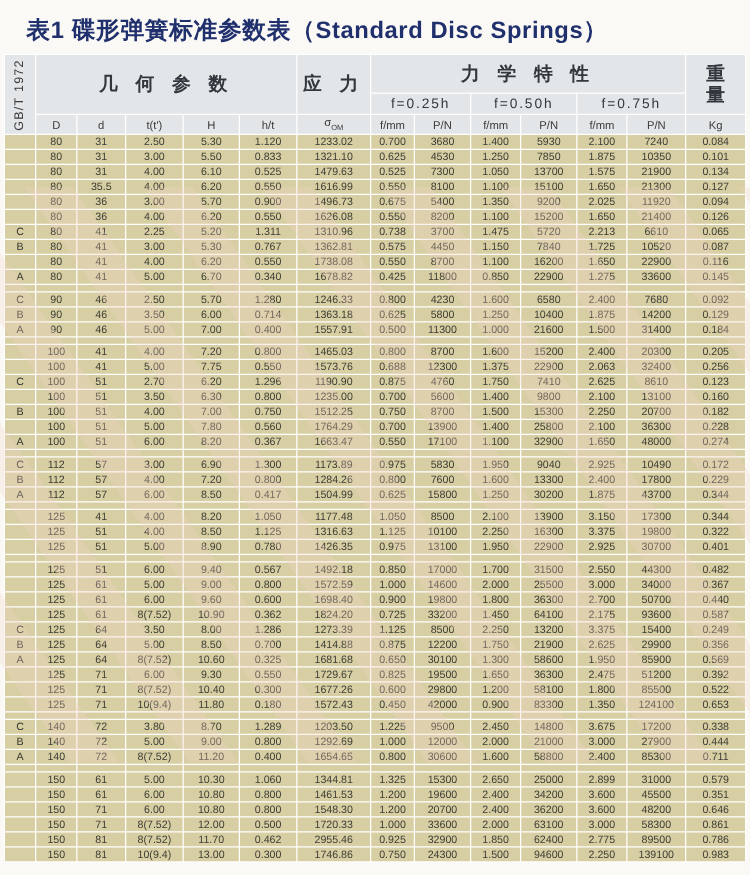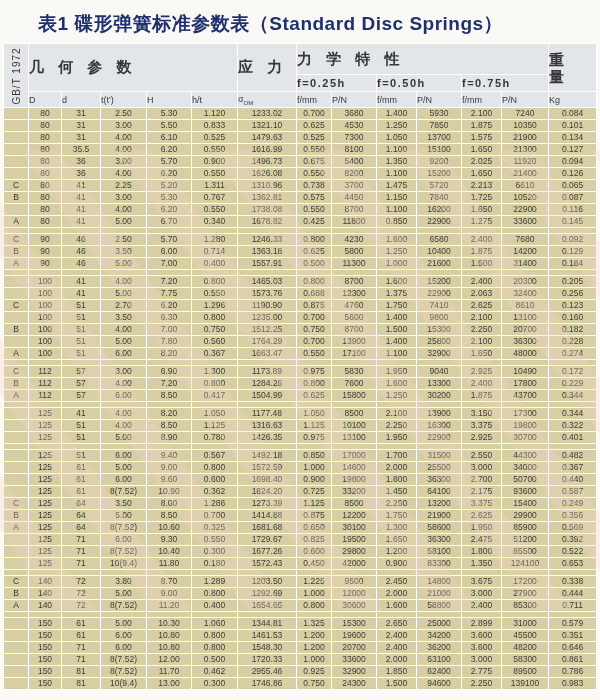--- a/index.html
+++ b/index.html
@@ -4,35 +4,35 @@
 <style>
   html,body{margin:0;padding:0;}
   body{
     width:600px;height:700px;
     background:#faf9f5;
     font-family:"Liberation Sans","DejaVu Sans",sans-serif;
     position:relative;overflow:hidden;
   }
   .page-title{
     color:#20306d;font-weight:bold;font-size:19px;
-    padding:11px 0 0 38px;letter-spacing:.5px;white-space:nowrap;
+    padding:11px 0 0 21px;letter-spacing:.5px;white-space:nowrap;
   }
   table{
     border-collapse:separate;border-spacing:1px;
     background:#ffffff;table-layout:fixed;
     width:594px;margin:6px 3px 0 3px;
   }
   th{
     background:#e2e6e8;color:#33363c;font-weight:bold;
-    padding:0;vertical-align:middle;text-align:left;
+    padding:0;vertical-align:middle;text-align:center;
   }
   tr.bigrow th{height:30px;}
   .big{font-size:15px;letter-spacing:5px;}
   .weight div{font-size:15px;line-height:17px;letter-spacing:0;}
-  tr.fband th{font-size:11px;font-weight:bold;letter-spacing:1.5px;height:16px;}
+  tr.fband th{font-size:11px;font-weight:normal;letter-spacing:1.5px;height:16px;}
   tr.collabels th{font-size:9px;font-weight:normal;color:#3a3a3a;height:15px;letter-spacing:0;}
   tr.collabels sub{font-size:6px;}
   th.gbt{position:relative;}
   th.gbt .vert{
     position:absolute;top:50%;left:50%;
     transform:translate(-50%,-50%) rotate(-90deg);
     font-size:10px;font-weight:normal;color:#3a3a3a;
     letter-spacing:1px;white-space:nowrap;
   }
   td{

